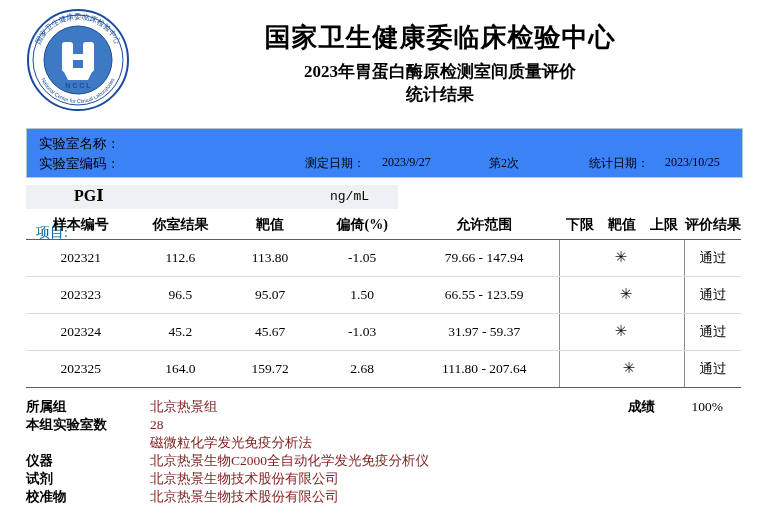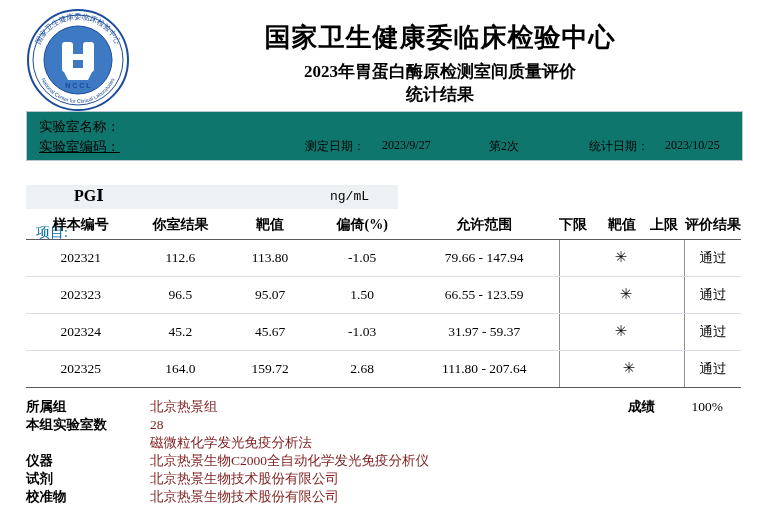--- a/index.html
+++ b/index.html
@@ -57,34 +57,34 @@
   .sub-title2 {
     font-size: 17px;
     font-weight: bold;
     line-height: 22px;
   }
 
   
   .info-box {
     position: absolute;
     left: 26px;
-    top: 111px;
+    top: 128px;
     width: 715px;
     height: 48px;
     border: 1px solid #b9c6d2;
-    background: #0f766e;
+    background: #3b82f6;
     font-size: 13px;
   }
   .info-row {
     position: absolute;
     left: 12px;
     font-size: 13.5px;
   }
   .info-row.r1 { top: 6px; }
-  .info-row.r2 { top: 26px; text-decoration: underline; }
+  .info-row.r2 { top: 26px; }
   .info-cell {
     position: absolute;
     font-size: 12px;
     top: 26px;
   }
   .ic-date-label { left: 278px; }
   .ic-date-val { left: 355px; }
   .ic-batch { left: 462px; }
   .ic-stat-label { left: 562px; }
   .ic-stat-val { left: 638px; }
@@ -150,21 +150,21 @@
     border-bottom: 1px solid #d7dde3;
   }
   table.results tbody tr:last-child {
     border-bottom: 1.5px solid #5b5b5b;
   }
   .col-sample { width: 110px; text-align: center; }
   .col-yours  { width: 90px;  text-align: center; }
   .col-target { width: 90px;  text-align: center; }
   .col-bias   { width: 95px;  text-align: center; }
   .col-range  { width: 150px; text-align: center; }
-  .col-low    { width: 42px;  text-align: left; }
+  .col-low    { width: 42px;  text-align: center; }
   .col-tgt    { width: 42px;  text-align: center; }
   .col-high   { width: 42px;  text-align: center; }
   .col-eval   { width: 54px;  text-align: center; font-family: Liberation Mono, monospace; }
 
   .chart-cell {
     position: relative;
     padding: 0 !important;
     height: 36px;
   }
   .chart-box {

